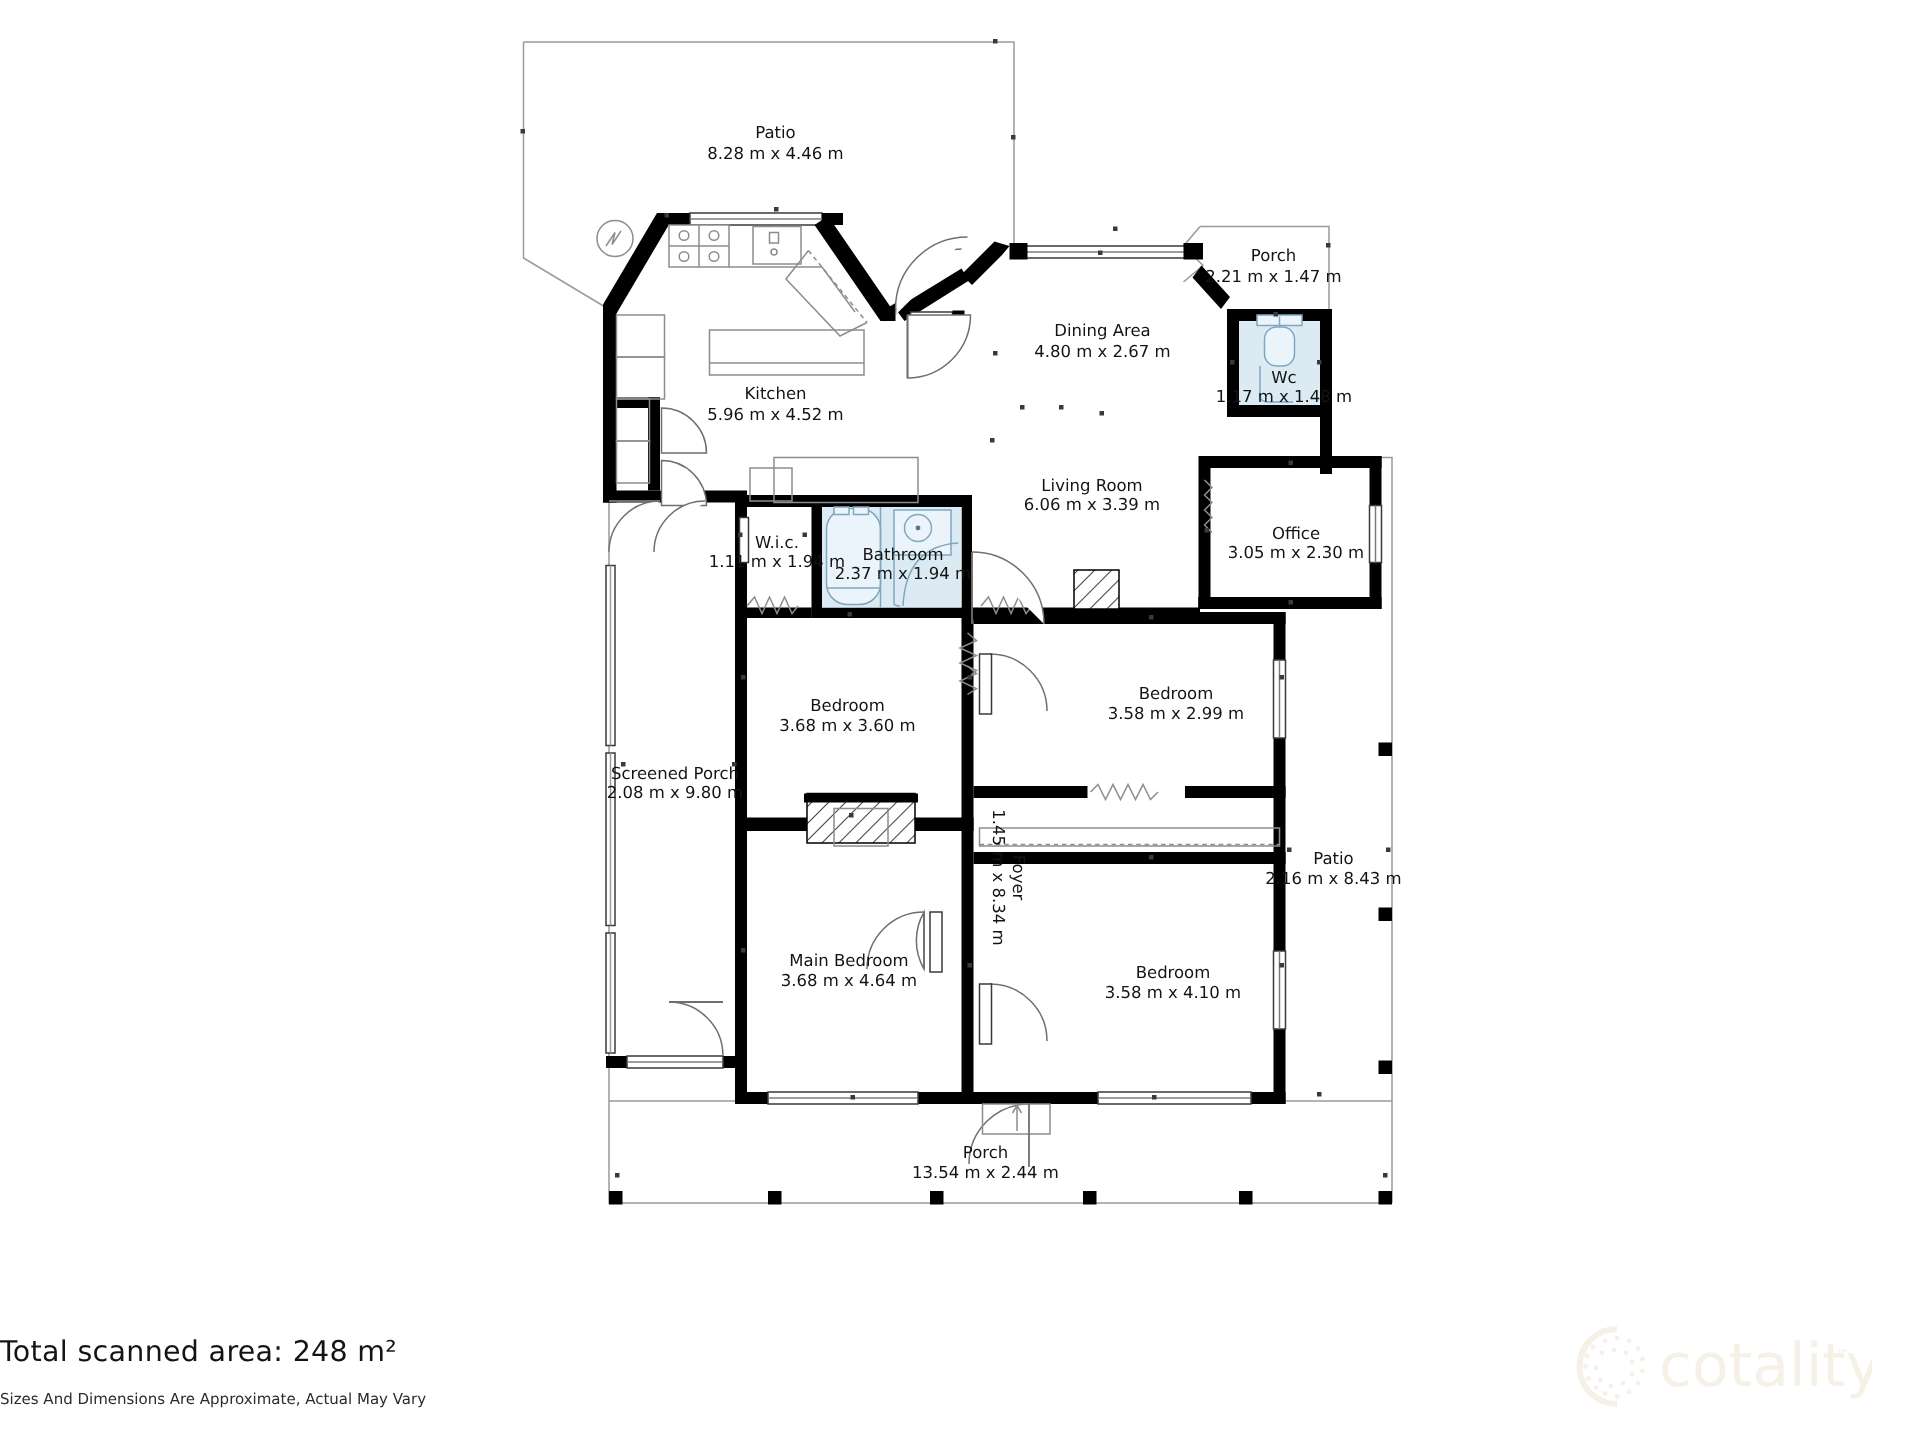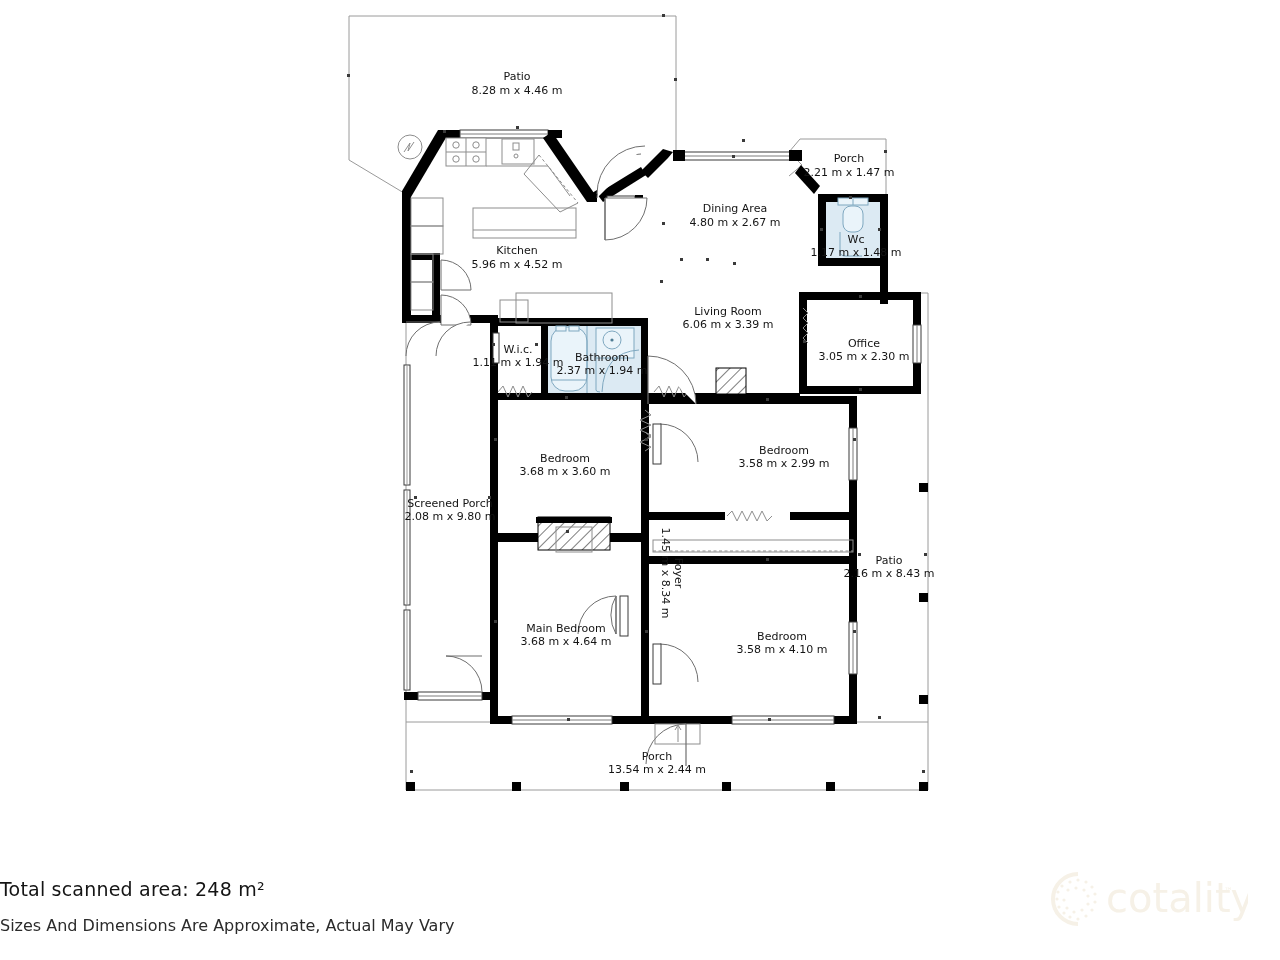--- a/index.html
+++ b/index.html
@@ -12,20 +12,21 @@
     width: 1280px;
     height: 960px;
     font-family: "DejaVu Sans", "Liberation Sans", sans-serif;
     color: #1a1a1a;
     position: relative;
     overflow: hidden;
   }
   #plan-root {
     position: absolute;
     inset: 0;
+    margin-top: 12px;
   }
   svg.floorplan {
     display: block;
     width: 1280px;
     height: 960px;
   }
   .wall      { fill: #000000; }
   .thinline  { fill: none; stroke: #9a9a9a; stroke-width: 1; }
   .fixline   { fill: none; stroke: #8d8d8d; stroke-width: 1; }
   .fixfill   { fill: #ffffff; stroke: #8d8d8d; stroke-width: 1; }
@@ -59,21 +60,21 @@
     right: 0;
     top: 878px;
   }
   .total-area {
     font-size: 19px;
     color: #141414;
     letter-spacing: 0.2px;
   }
   .disclaimer {
     margin-top: 16px;
-    font-size: 16px;
+    font-size: 10px;
     color: #2b2b2b;
   }
   .watermark {
     position: absolute;
     left: 1048px;
     top: 868px;
     width: 200px;
     height: 78px;
     pointer-events: none;
   }

